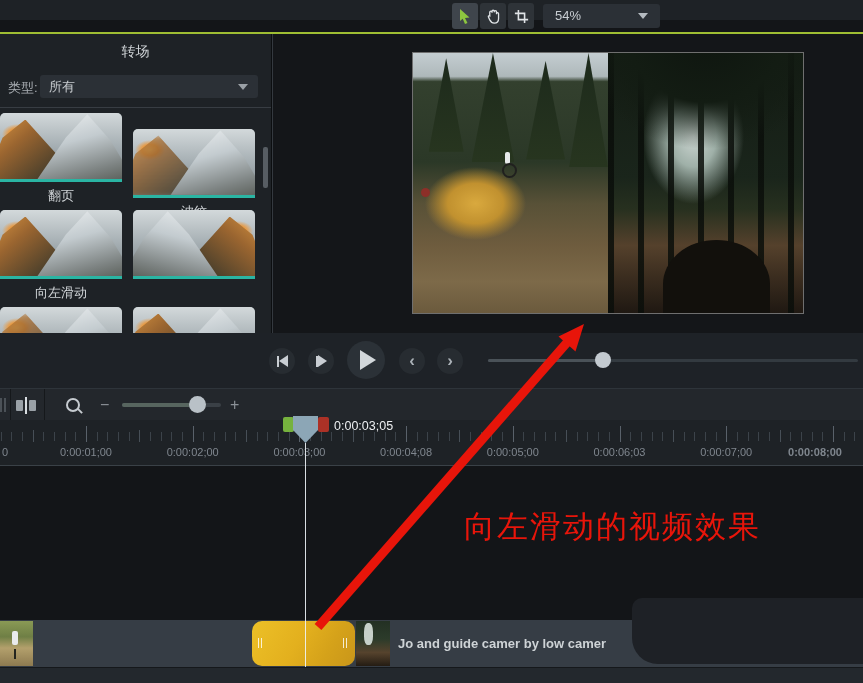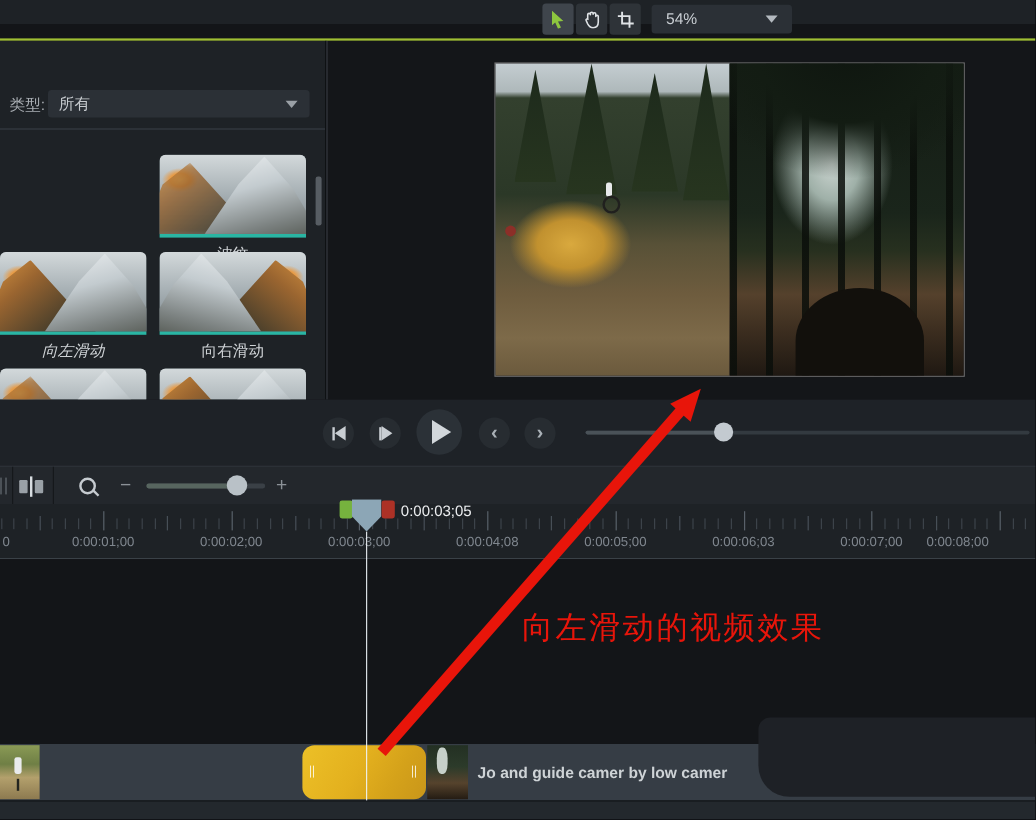--- a/index.html
+++ b/index.html
@@ -117,21 +117,21 @@
   .thumb-forest{left:356px;width:34px;background:linear-gradient(180deg,#233023 0%,#2c3b2a 40%,#56432d 70%,#241c13 100%);}
   .thumb-forest:after{content:"";position:absolute;left:8px;top:2px;width:9px;height:22px;background:#c6d0c9;border-radius:40%;}
   .clip-name{position:absolute;top:0;height:47px;line-height:47px;font-size:13px;font-weight:bold;color:#ced3d6;white-space:nowrap;}
   .transition-block{position:absolute;left:252px;top:1px;width:103px;height:45px;border-radius:10px;
       background:linear-gradient(120deg,#ecc027 0%,#e3b01e 45%,#d5a21a 72%,#c9961a 100%);}
   .grip{position:absolute;top:17px;width:6px;height:10px;
       background:repeating-linear-gradient(90deg,rgba(255,255,255,.8) 0 1px,transparent 1px 3px);}
   .grip.left{left:6px;} .grip.right{right:6px;}
   .track-overlay{position:absolute;left:632px;top:-22px;width:231px;height:66px;background:#1e2126;border-radius:10px 0 0 26px;}
   .bottom-strip{position:absolute;top:201px;left:0;width:863px;height:16px;background:#23282d;border-top:1px solid #15181b;box-sizing:border-box;}
-  .annotation-text{position:absolute;left:435px;top:40px;font-size:26px;letter-spacing:2px;color:#e8150a;white-space:nowrap;}
+  .annotation-text{position:absolute;left:464px;top:40px;font-size:31px;letter-spacing:2px;color:#e8150a;white-space:nowrap;}
 
   
   .playhead-line{position:absolute;left:305px;top:443px;width:1px;height:224px;background:rgba(238,244,248,.9);z-index:40;}
   .arrow-svg{position:absolute;left:0;top:0;width:863px;height:683px;pointer-events:none;z-index:50;}
 </style>
 </head>
 <body>
 
 <div class="app">
 
@@ -154,57 +154,67 @@
       </div>
     </div>
     <div class="zoom-select">
       <span>54%</span>
       <span class="caret-down"></span>
     </div>
   </div>
   <div class="accent-line"></div>
 
   <div class="left-panel">
+    <div class="panel-title">转场</div>
     <div class="type-label">类型:</div>
     <div class="type-select">
       <span>所有</span>
       <span class="caret-down"></span>
     </div>
     <div class="panel-sep"></div>
 
+    <div class="card" style="left:0;top:79px;">
+      <div class="thumb">
+        <div class="sky"></div>
+          <div class="sun"></div>
+          <div class="m-warm"></div>
+          <div class="m-cloud"></div>
+      </div>
+      <div class="teal-bar"></div>
+      <div class="card-label">翻页</div>
+    </div>
     <div class="card" style="left:133px;top:95px;">
       <div class="thumb hazy">
         <div class="sky"></div>
           <div class="sun"></div>
           <div class="m-warm"></div>
           <div class="m-cloud"></div>
       </div>
       <div class="teal-bar"></div>
       <div class="card-label">波纹</div>
     </div>
 
-    <div class="card" style="left:0;top:176px;font-style:italic;">
+    <div class="card" style="left:0;top:176px;">
       <div class="thumb">
         <div class="sky"></div>
           <div class="sun"></div>
           <div class="m-warm"></div>
           <div class="m-cloud"></div>
       </div>
       <div class="teal-bar"></div>
       <div class="card-label">向左滑动</div>
     </div>
     <div class="card" style="left:133px;top:176px;">
       <div class="thumb flip">
         <div class="sky"></div>
           <div class="sun"></div>
           <div class="m-warm"></div>
           <div class="m-cloud"></div>
       </div>
       <div class="teal-bar"></div>
-      <div class="card-label">向右滑动</div>
     </div>
 
     <div class="card" style="left:0;top:273px;">
       <div class="thumb hazy">
         <div class="sky"></div>
           <div class="sun"></div>
           <div class="m-warm"></div>
           <div class="m-cloud"></div>
       </div>
     </div>
@@ -368,21 +378,21 @@
       </div>
     <div>
         <span class="ruler-label" style="left: 2px;">0</span>
         <span class="ruler-label" style="left: 86px; transform: translateX(-50%);">0:00:01;00</span>
         <span class="ruler-label" style="left: 192.7px; transform: translateX(-50%);">0:00:02;00</span>
         <span class="ruler-label" style="left: 299.4px; transform: translateX(-50%);">0:00:03;00</span>
         <span class="ruler-label" style="left: 406.1px; transform: translateX(-50%);">0:00:04;08</span>
         <span class="ruler-label" style="left: 512.8px; transform: translateX(-50%);">0:00:05;00</span>
         <span class="ruler-label" style="left: 619.5px; transform: translateX(-50%);">0:00:06;03</span>
         <span class="ruler-label" style="left: 726.2px; transform: translateX(-50%);">0:00:07;00</span>
-        <span class="ruler-label" style="left: 798px; transform: translateX(-50%);">0:00:08;00</span>
+        <span class="ruler-label" style="left: 815px; transform: translateX(-50%); font-weight: bold;">0:00:08;00</span>
       </div>
     <div class="ph-green"></div>
     <div class="ph-pent"></div>
     <div class="ph-red"></div>
     <div class="ph-time">0:00:03;05</div>
   </div>
 
   <div class="tl-body">
     <div class="annotation-text">向左滑动的视频效果</div>
 

